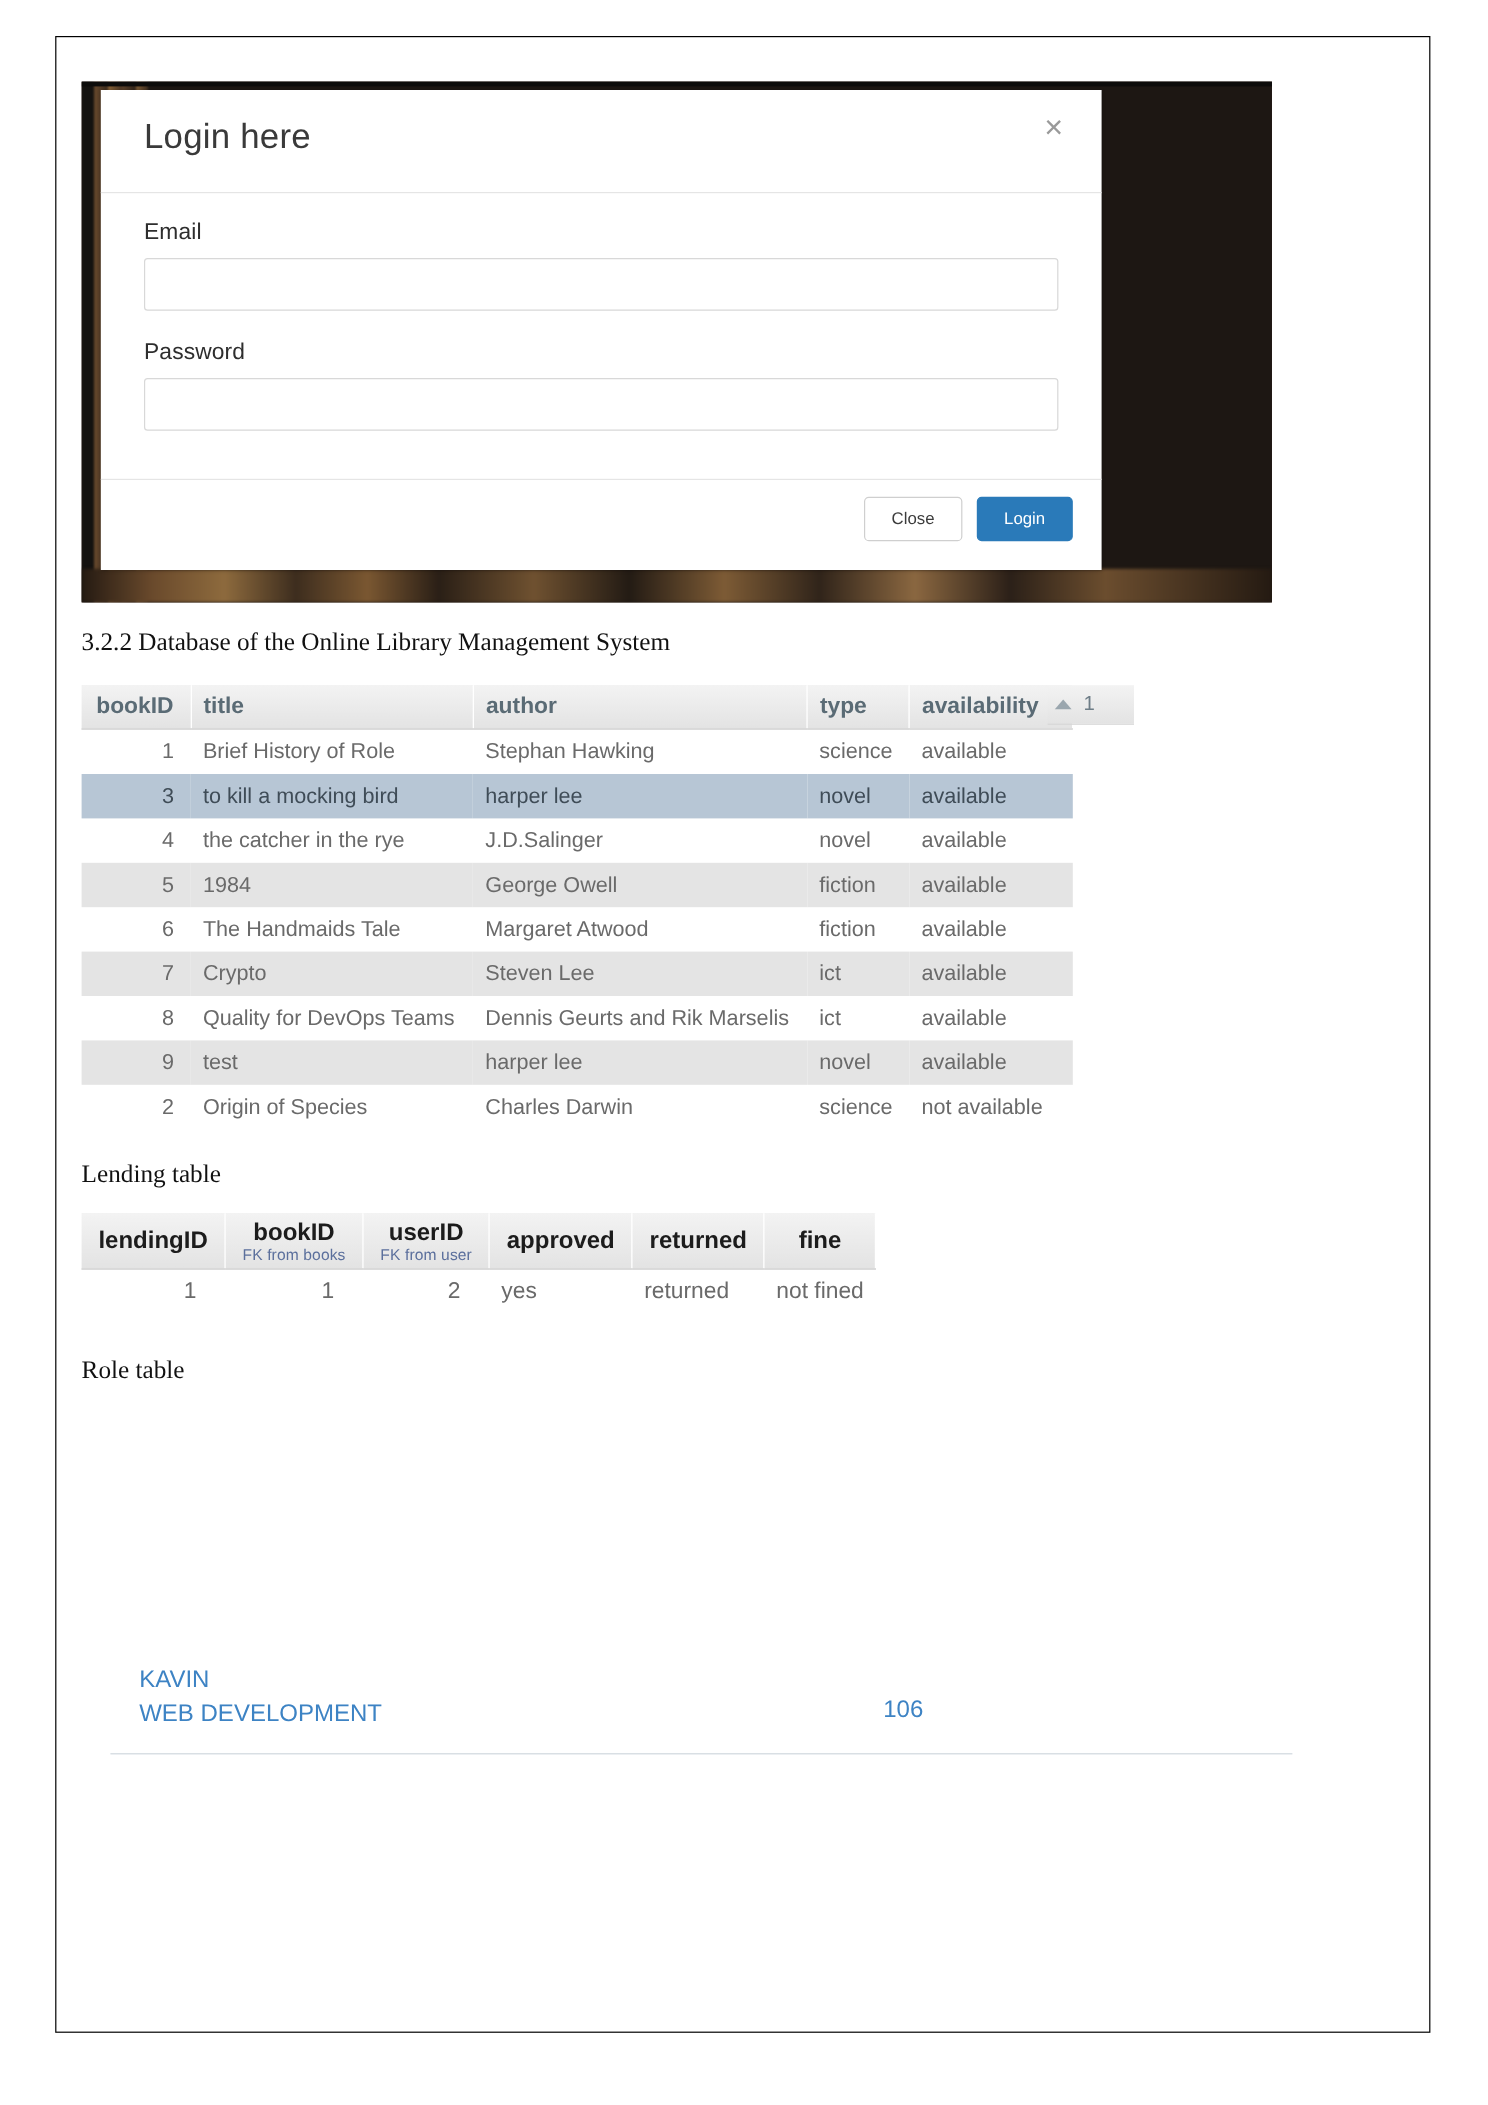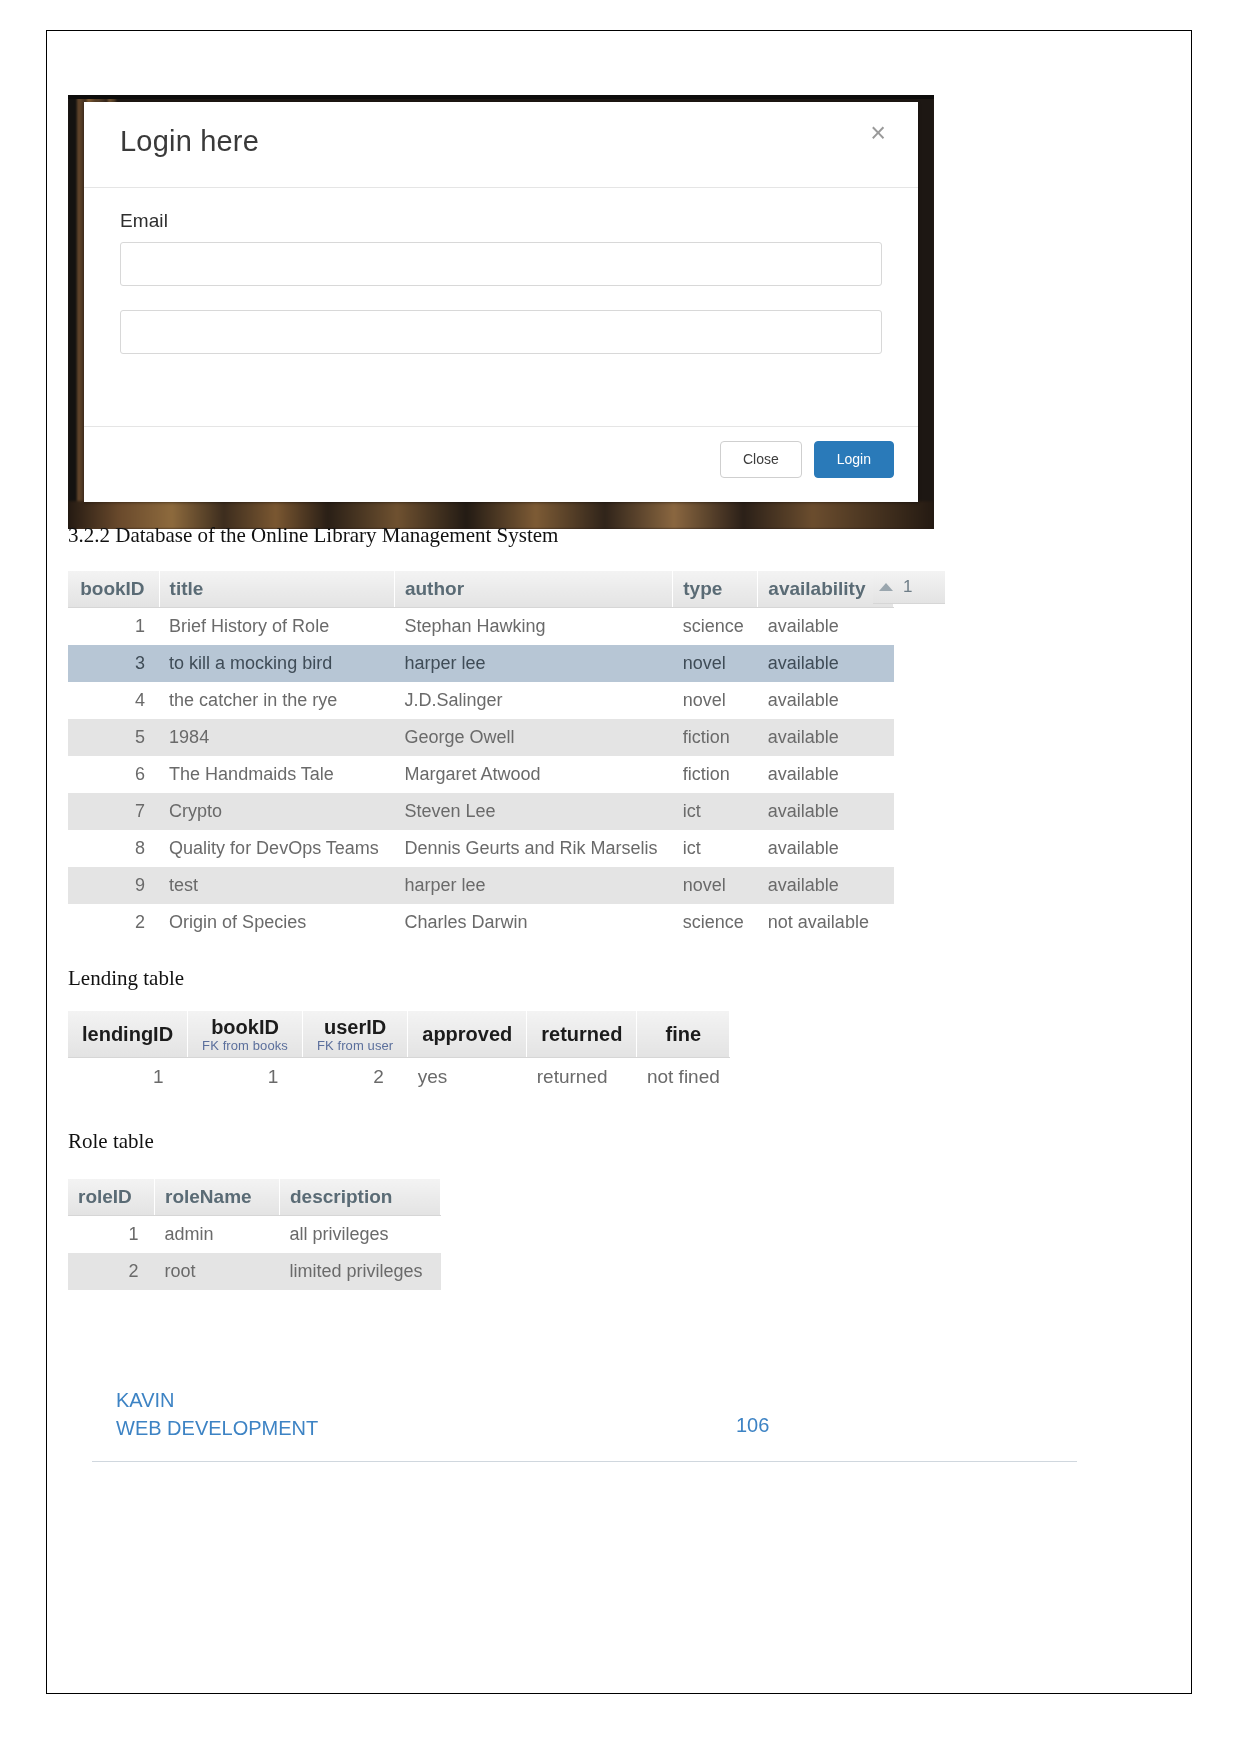--- a/index.html
+++ b/index.html
@@ -32,25 +32,24 @@
     position: absolute;
     left: 0; top: 0; right: 0; bottom: 0;
     padding: 0;
   }
 
   
   .screenshot {
     position: absolute;
     left: 21px;
     top: 37px;
-    width: 866px;
+    width: 992px;
     height: 434px;
     background: #2b2018;
     overflow: hidden;
-    margin-top: 27px;
   }
   
   .shot-bg {
     position: absolute;
     inset: 0;
     background:
       linear-gradient(90deg,
         #141210 0%, #141210 1.0%,
         #6b4b2e 1.0%, #3a2a1c 2.2%,
         #8a6336 2.2%, #4a3524 3.4%,
@@ -325,20 +324,21 @@
       <div class="modal">
         <div class="modal-header">
           <div class="modal-title">Login here</div>
           <button class="modal-close">×</button>
         </div>
 
         <div class="modal-body">
           <label class="field-label">Email</label>
           <input class="field-input" type="text" placeholder="" style="">
           <div class="field-gap"></div>
+          <label class="field-label">Password</label>
           <input class="field-input" type="password" placeholder="" style="">
         </div>
 
         <div class="modal-footer">
           <div class="footer-btns">
             <button class="btn btn-close">Close</button>
             <button class="btn btn-login">Login</button>
           </div>
         </div>
       </div>
@@ -448,41 +448,20 @@
             <td class="num">2</td>
             <td class="txt">yes</td>
             <td class="txt">returned</td>
             <td class="txt">not fined</td>
           </tr>
         </tbody>
     </table>
 
     <div class="doc-text" id="role-caption">Role table</div>
 
-    <table class="db-table" id="role-table">
-      <thead>
-        <tr>
-          <th class="r-id">roleID</th>
-          <th class="r-nm">roleName</th>
-          <th class="r-de">description</th>
-        </tr>
-      </thead>
-      <tbody id="role-body">
-          <tr class="">
-            <td class="r-id">1</td>
-            <td>admin</td>
-            <td>all privileges</td>
-          </tr>
-          <tr class="alt">
-            <td class="r-id">2</td>
-            <td>root</td>
-            <td>limited privileges</td>
-          </tr>
-        </tbody>
-    </table>
 
     <div class="page-footer">
       <div class="footer-left">
         <div>KAVIN</div>
         <div>WEB DEVELOPMENT</div>
       </div>
       <div class="footer-page">106</div>
       <div class="footer-rule"></div>
     </div>
 

